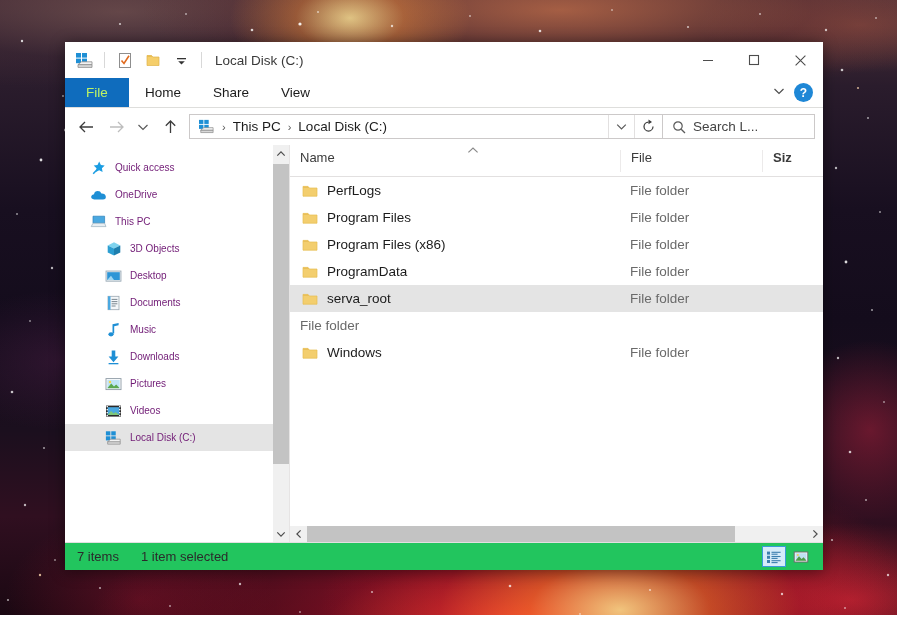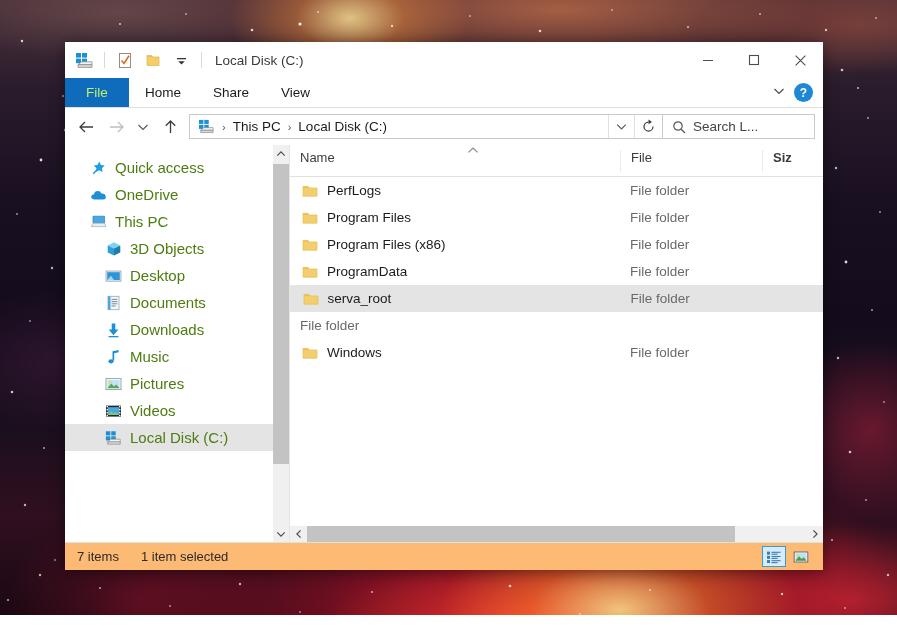--- a/index.html
+++ b/index.html
@@ -155,22 +155,22 @@
     flex: 0 0 auto;
     overflow: hidden;
   }
   .navlist { padding-top: 9px; }
   .navitem {
     height: 27px;
     display: flex;
     align-items: center;
     gap: 8px;
     padding-left: 25px;
-    font-size: 15px;
-    color: #4d7c0f;
+    font-size: 10px;
+    color: #701a75;
     white-space: nowrap;
   }
   .navitem.indent { padding-left: 40px; }
   .navitem.selected { background: #e4e4e4; }
   .navicon { width: 17px; height: 17px; display: flex; align-items: center; justify-content: center; flex: 0 0 auto; }
 
   
   .vscroll {
     position: absolute;
     right: 0; top: 0; bottom: 0;
@@ -219,21 +219,21 @@
   .col.size { width: 60px; flex: 0 0 auto; font-weight: bold; }
 
   .rows { flex: 1 1 auto; overflow: hidden; }
   .row {
     height: 27px;
     display: flex;
     align-items: center;
     font-size: 13.5px;
     color: #1b1b1b;
   }
-  .row.selected { background: #e4e4e4; justify-content: center; }
+  .row.selected { background: #e4e4e4; }
   .cell-name { width: 330px; display: flex; align-items: center; gap: 9px; padding-left: 12px; flex: 0 0 auto; }
   .cell-type { width: 142px; padding-left: 10px; color: #6a6a6a; flex: 0 0 auto; }
   .cell-size { width: 60px; padding-left: 10px; color: #6a6a6a; flex: 0 0 auto; }
 
   
   .hscroll {
     height: 16px;
     background: #f0f0f0;
     display: flex;
     align-items: stretch;
@@ -244,21 +244,21 @@
   .hs-thumb { position: absolute; top: 0; bottom: 0; left: 0; width: 428px; background: #c3c3c3; }
 
   
   .statusbar {
     height: 28px;
     border-top: 1px solid #e2e0e0;
     display: flex;
     align-items: center;
     padding-left: 12px;
     gap: 22px;
-    background: #fdba74;
+    background: #22c55e;
     flex: 0 0 auto;
   }
   .status-text { font-size: 13px; color: #2b2b2b; white-space: nowrap; }
   .viewbtns { margin-left: auto; display: flex; gap: 3px; padding-right: 10px; }
   .viewbtn {
     width: 24px; height: 21px;
     display: flex; align-items: center; justify-content: center;
     border: 1px solid transparent;
   }
   .viewbtn.active { border-color: #3a9ad9; background: #d6ecf9; }
@@ -528,36 +528,36 @@
                   <path d="M5.6 8.8 H11.4"></path>
                     <path d="M5.6 11 H9.6"></path>
                 </g>
               </svg>
             </span>
             <span>Documents</span>
           </div>
 
           <div class="navitem indent">
             <span class="navicon">
+              <svg width="14" height="16" viewBox="0 0 14 16">
+                <path d="M5.5 11.6 L5.5 2.2 L11.6 1 L11.6 3.2 L7.2 4.3 L7.2 11.6 Z" fill="#1e8fd5"></path>
+                <ellipse cx="4" cy="12.3" rx="2.6" ry="2.1" fill="#1e8fd5"></ellipse>
+              </svg>
+            </span>
+            <span>Music</span>
+          </div>
+
+          <div class="navitem indent">
+            <span class="navicon">
               <svg width="15" height="16" viewBox="0 0 15 16">
                 <path d="M5.7 1.4 L9.3 1.4 L9.3 7.6 L12.4 7.6 L7.5 13.2 L2.6 7.6 L5.7 7.6 Z" fill="#1e8fd5"></path>
                 <rect x="2.6" y="14" width="9.8" height="1.3" fill="#1e8fd5"></rect>
               </svg>
             </span>
             <span>Downloads</span>
-          </div>
-
-          <div class="navitem indent">
-            <span class="navicon">
-              <svg width="14" height="16" viewBox="0 0 14 16">
-                <path d="M5.5 11.6 L5.5 2.2 L11.6 1 L11.6 3.2 L7.2 4.3 L7.2 11.6 Z" fill="#1e8fd5"></path>
-                <ellipse cx="4" cy="12.3" rx="2.6" ry="2.1" fill="#1e8fd5"></ellipse>
-              </svg>
-            </span>
-            <span>Music</span>
           </div>
 
           <div class="navitem indent">
             <span class="navicon">
               <svg width="17" height="14" viewBox="0 0 17 14">
                 <rect x="1" y="1.6" width="15" height="11" fill="#ffffff" stroke="#8d9aa4" stroke-width=".9"></rect>
                 <rect x="2.3" y="2.9" width="12.4" height="8.4" fill="#bfe4f5"></rect>
                 <path d="M2.3 11.3 L6.2 6.4 L9 9.4 L11.2 7.4 L14.7 11.3 Z" fill="#5aa84f"></path>
                 <circle cx="5" cy="5" r="1.2" fill="#f5d547"></circle>
               </svg>

